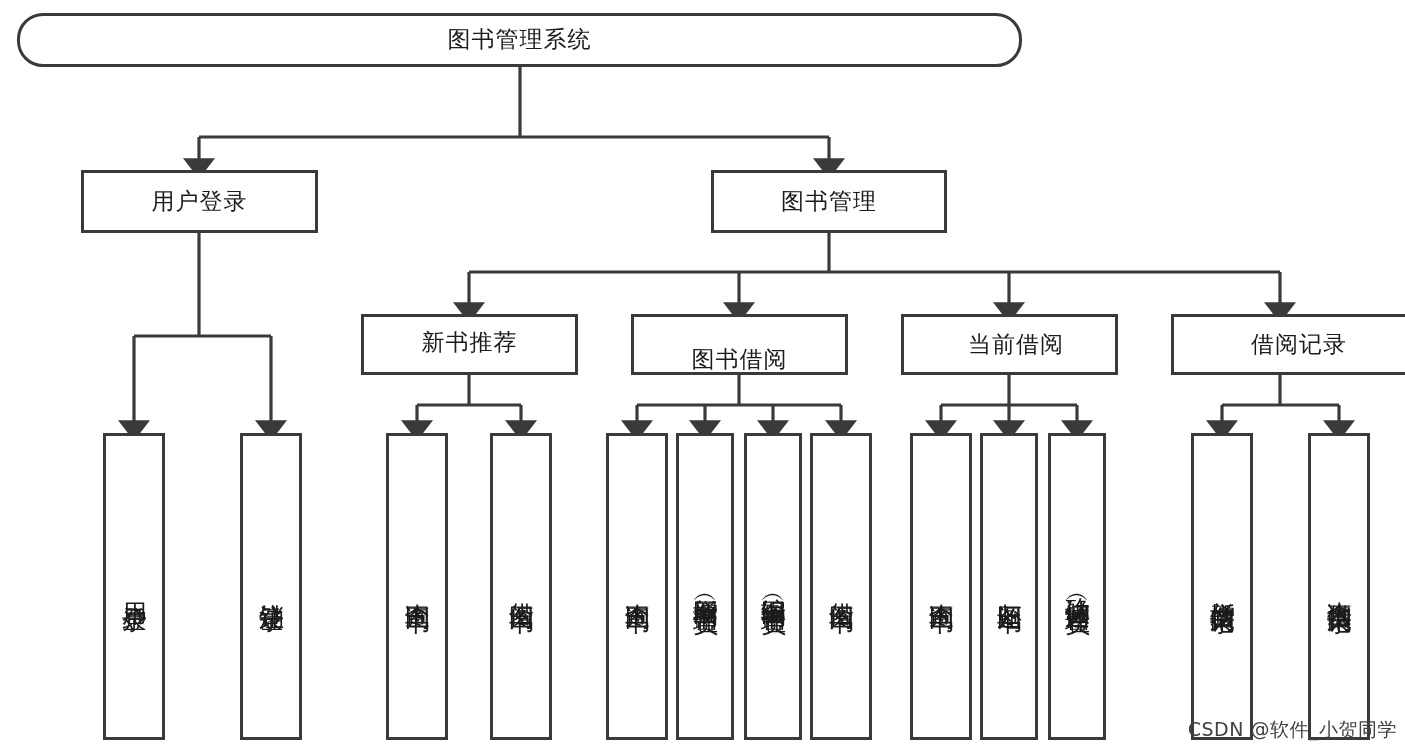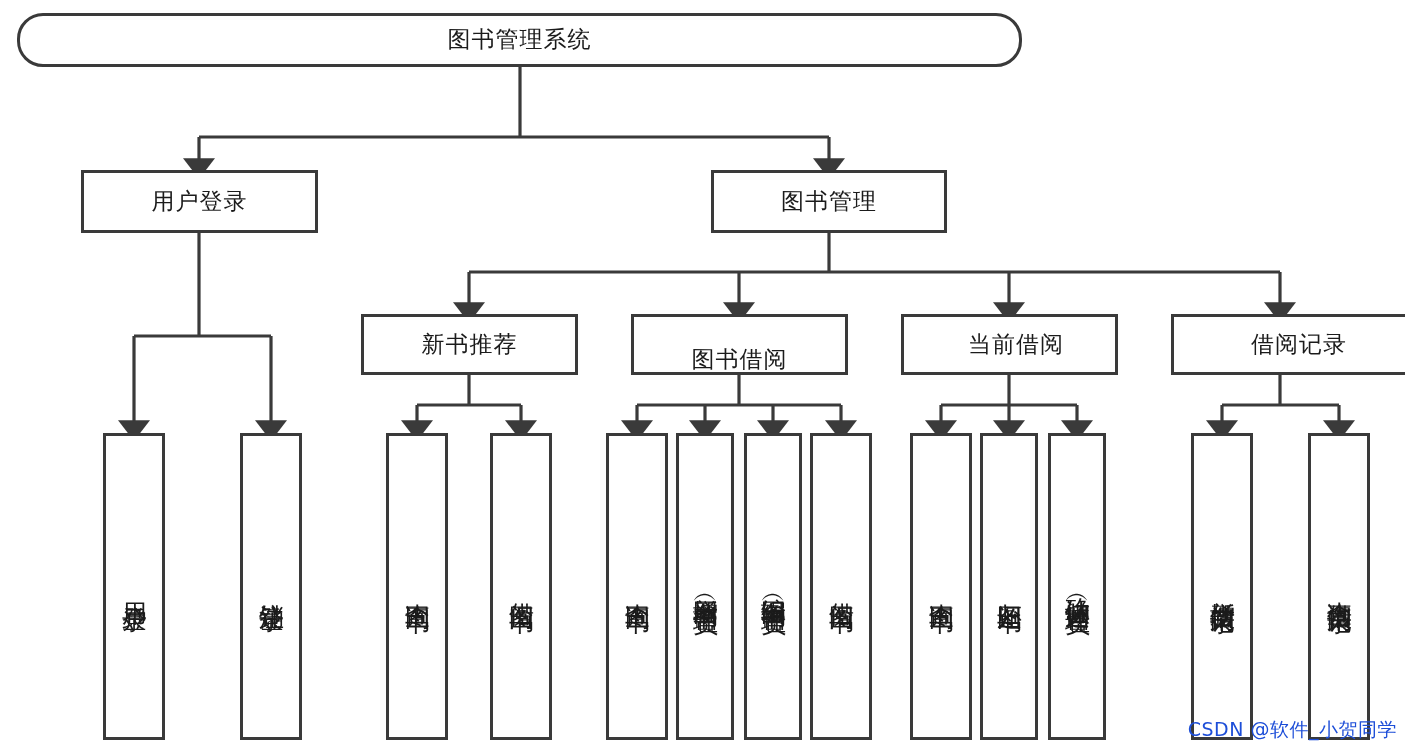--- a/index.html
+++ b/index.html
@@ -26,21 +26,21 @@
     font-size:25px;
     line-height:1.28;
     letter-spacing:2px;
     align-items:center;justify-content:center;
     padding:6px 0;
     text-align:center;
   }
   .node.v span{display:block;}
   .wm{
     position:absolute;right:8px;bottom:4px;
-    font-size:19px;color:#1d4ed8;
+    font-size:19px;color:#404040;
     letter-spacing:0.5px;white-space:nowrap;
     pointer-events:none;
   }
 </style>
 </head>
 <body>
 
 <div id="stage">
 
   <svg id="wires" viewBox="0 0 1405 747" xmlns="http://www.w3.org/2000/svg">
@@ -97,21 +97,21 @@
     <span>图书管理系统</span>
   </div>
 
   <div class="node h" style="left:81px;top:170px;width:237px;height:63px;">
     <span>用户登录</span>
   </div>
   <div class="node h" style="left:711px;top:170px;width:236px;height:63px;align-items:center;">
     <span>图书管理</span>
   </div>
 
-  <div class="node h" style="left:361px;top:314px;width:217px;height:61px;">
+  <div class="node h" style="left:361px;top:314px;width:217px;height:61px;font-family:Liberation Mono, monospace;">
     <span>新书推荐</span>
   </div>
   <div class="node h" style="left:631px;top:314px;width:217px;height:61px;align-items:flex-end;">
     <span>图书借阅</span>
   </div>
   <div class="node h" style="left:901px;top:314px;width:217px;height:61px;padding-left:13px;">
     <span>当前借阅</span>
   </div>
   <div class="node h" style="left:1171px;top:314px;width:256px;height:61px;">
     <span>借阅记录</span>

